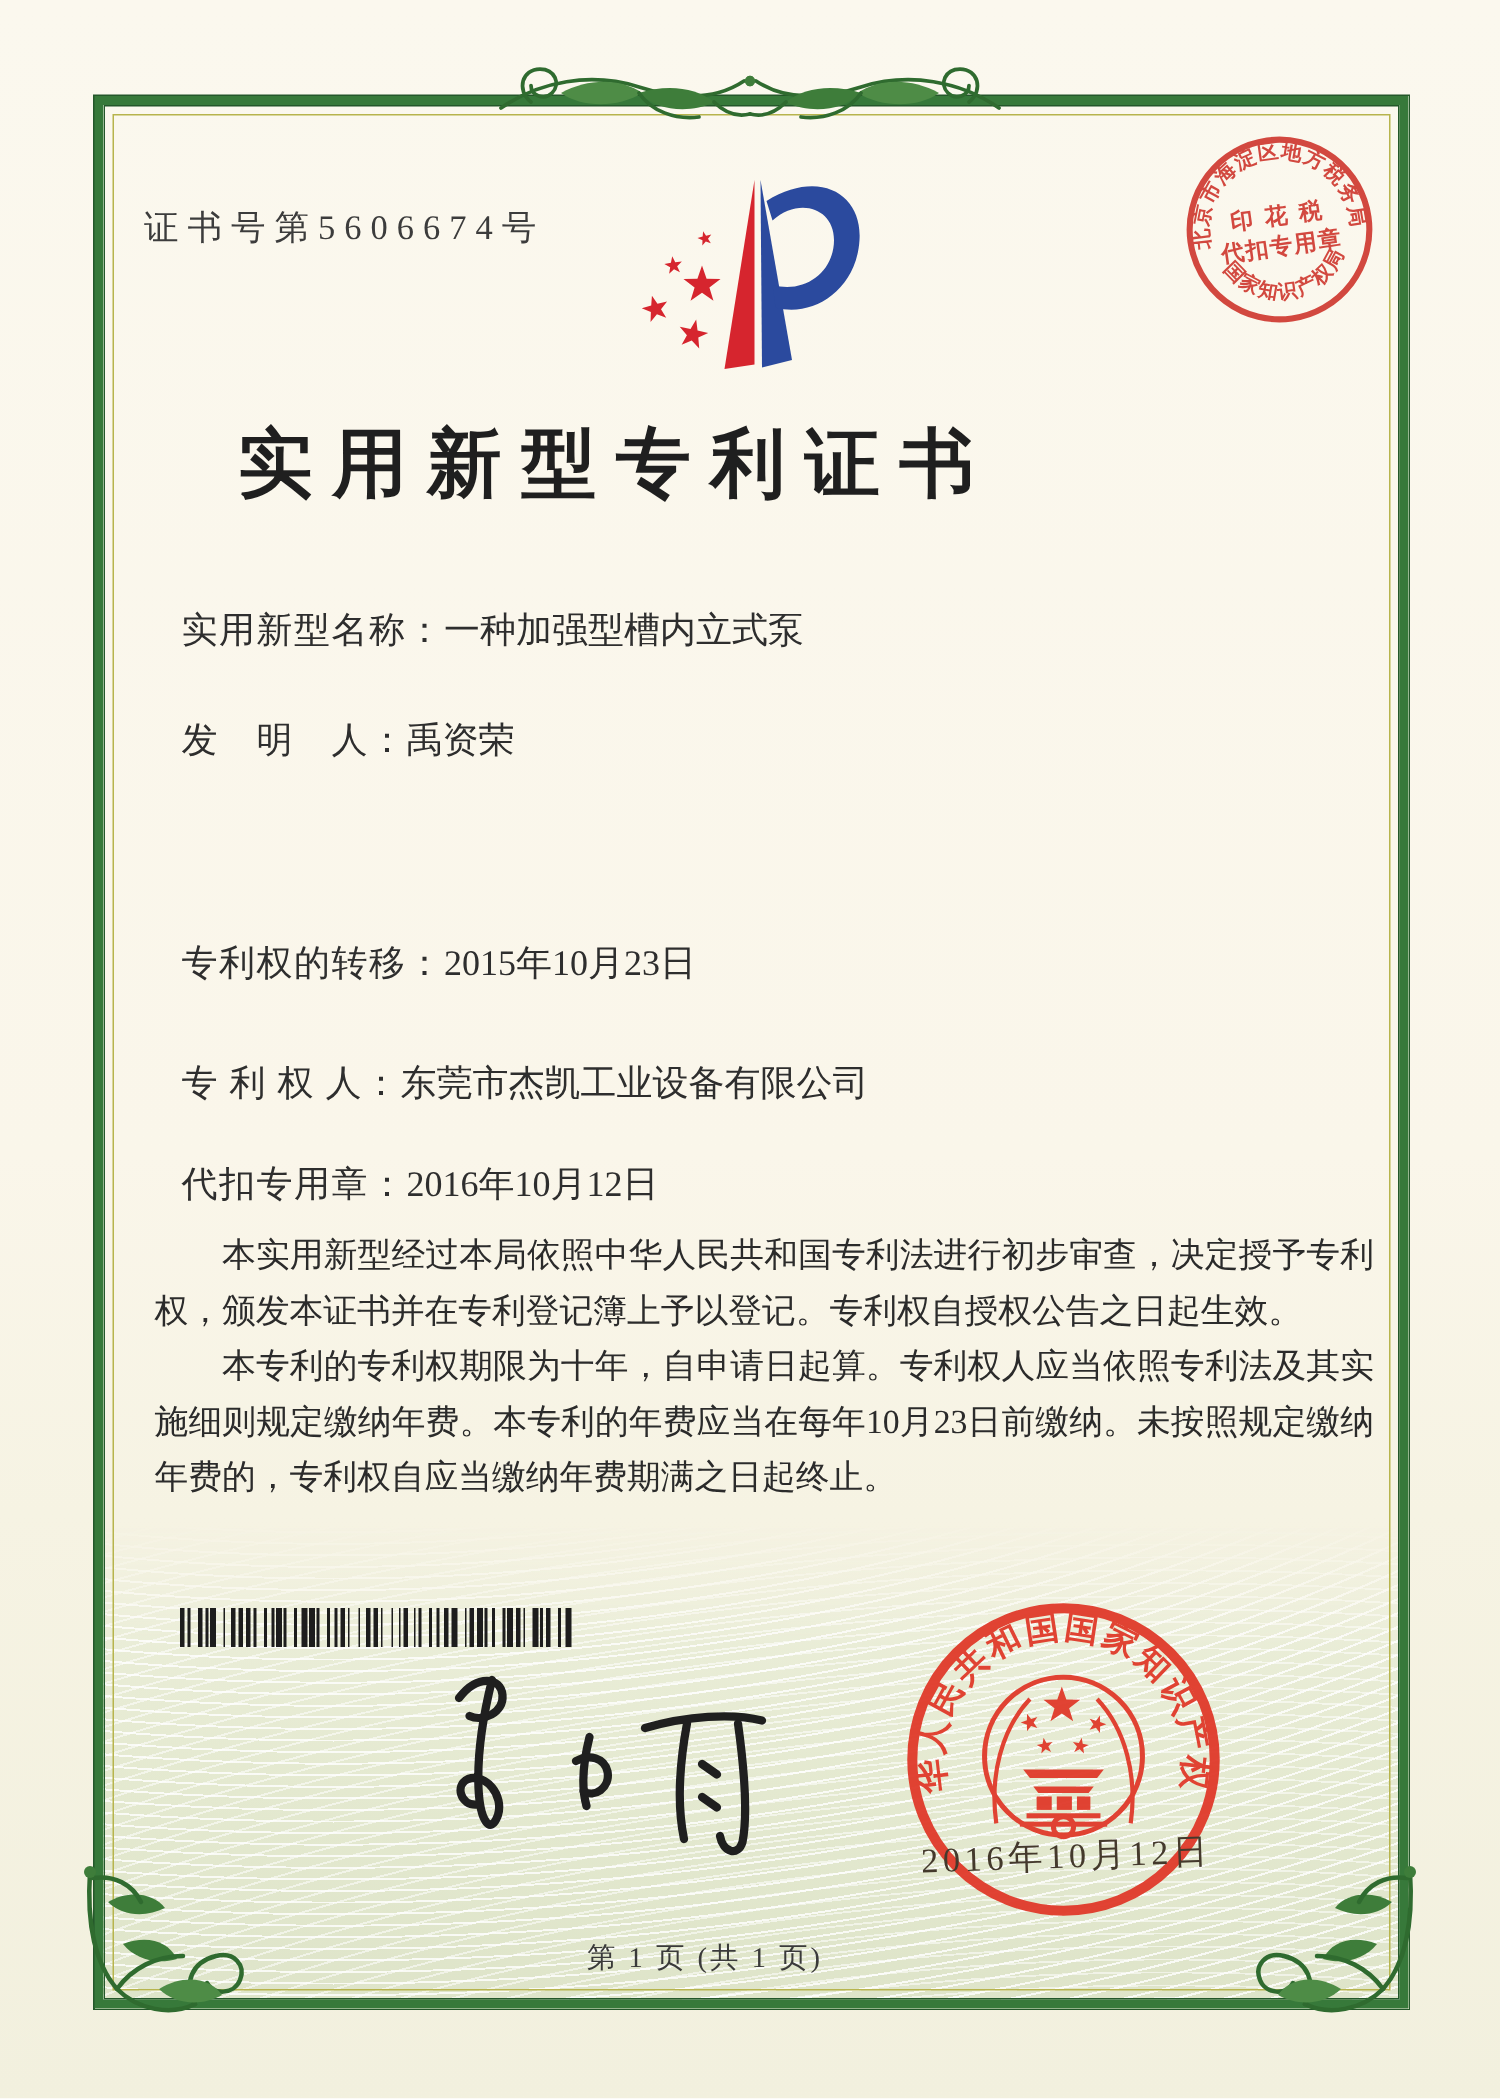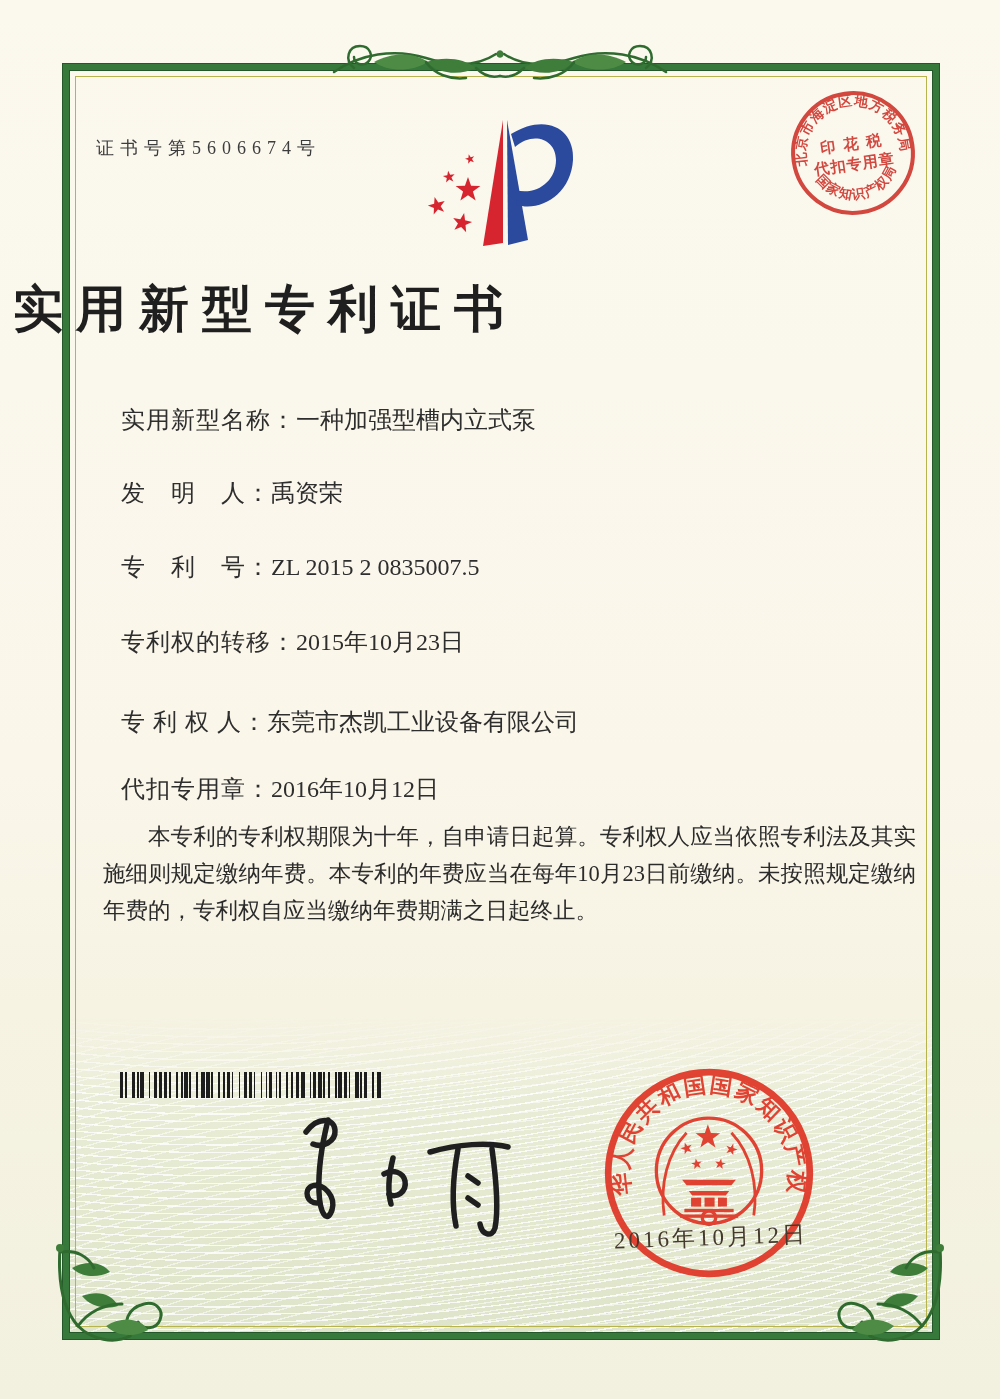--- a/index.html
+++ b/index.html
@@ -14,22 +14,22 @@
       repeating-radial-gradient(1700px 1050px at 82% 1000px, rgba(255,255,255,0.55) 0 2px, rgba(255,255,255,0) 2px 14px),
       linear-gradient(180deg,#eef0dd 0%,#e4e9d0 55%,#dee4c9 100%);
     -webkit-mask-image:linear-gradient(180deg,transparent 0,#000 80px);
     mask-image:linear-gradient(180deg,transparent 0,#000 80px);}
   
   .frame-band{position:absolute;left:63px;top:64px;right:61px;bottom:60px;
     border:6px solid #37793a;box-shadow:0 0 0 1px #24572a, inset 0 0 0 1px #24572a;}
   .frame-olive{position:absolute;left:75px;top:76px;right:73px;bottom:72px;
     border:1px solid #b7b44d;}
   
-  .cert-no{position:absolute;left:96px;top:136px;font-size:18px;color:#3c3c3c;letter-spacing:6px;}
-  .title{position:absolute;left:0;width:808px;top:276px;
+  .cert-no{position:absolute;left:96px;top:136px;font-size:23px;color:#3c3c3c;letter-spacing:6px;}
+  .title{position:absolute;left:0;width:808px;top:276px;text-align:center;
     font-size:50px;font-weight:bold;color:#1f1f1f;letter-spacing:13px;text-indent:13px;}
   .field{position:absolute;left:121px;font-size:24px;color:#2e2e2e;white-space:nowrap;}
   .field .lbl{letter-spacing:1px;}
   .f0{top:404px}.f1{top:477px}.f2{top:551px}.f3{top:626px}.f4{top:706px}.f5{top:773px}
   .body-text{position:absolute;left:103px;width:813px;top:818px;font-size:22.5px;
     line-height:37px;color:#2b2b2b;text-align:justify;}
   .body-text p{margin:0;text-indent:2em;}
   
   .barcode{position:absolute;left:120px;top:1072px;width:262px;height:26px;
     display:flex;align-items:stretch;overflow:hidden;}
@@ -123,26 +123,26 @@
       <textPath href="#taxBot" startOffset="50%" text-anchor="middle">国家知识产权局</textPath>
     </text>
     <text x="66" y="62" text-anchor="middle" font-size="15" font-weight="bold" fill="#cf3a31" letter-spacing="2">印 花 税</text>
     <text x="66" y="82" text-anchor="middle" font-size="15" font-weight="bold" fill="#cf3a31" letter-spacing="1">代扣专用章</text>
   </svg>
 
   <div class="title">实用新型专利证书</div>
 
   <div class="field f1"><span class="lbl">发　明　人：</span><span>禹资荣</span></div>
   <div class="field f0"><span class="lbl">实用新型名称：</span><span>一种加强型槽内立式泵</span></div>
-  <div class="field f2"><span class="lbl">专　利　号：</span><span>ZL 2015 2 0835007.5</span></div>
   <div class="field f3"><span class="lbl">专利权的转移：</span><span>2015年10月23日</span></div>
   <div class="field f4"><span class="lbl">专 利 权 人：</span><span>东莞市杰凯工业设备有限公司</span></div>
   <div class="field f5"><span class="lbl">代扣专用章：</span><span>2016年10月12日</span></div>
 
   <div class="body-text">
+    <p>本实用新型经过本局依照中华人民共和国专利法进行初步审查，决定授予专利权，颁发本证书并在专利登记簿上予以登记。专利权自授权公告之日起生效。</p>
     <p>本专利的专利权期限为十年，自申请日起算。专利权人应当依照专利法及其实施细则规定缴纳年费。本专利的年费应当在每年10月23日前缴纳。未按照规定缴纳年费的，专利权自应当缴纳年费期满之日起终止。</p>
   </div>
 
   <div class="barcode">
       <i style="width: 3.4px; background: rgb(29, 29, 29);"></i>
       <i style="width: 1.7px; background: transparent;"></i>
       <i style="width: 1.7px; background: rgb(29, 29, 29);"></i>
       <i style="width: 5.1px; background: transparent;"></i>
       <i style="width: 3.4px; background: rgb(29, 29, 29);"></i>
       <i style="width: 1.7px; background: transparent;"></i>
@@ -273,14 +273,15 @@
       <rect x="108" y="122" width="8" height="8" stroke="none"></rect>
       <rect x="78" y="132" width="44" height="3" stroke="none"></rect>
       <rect x="74" y="137" width="52" height="3" stroke="none"></rect>
       <circle cx="100" cy="140" r="6" fill="none" stroke-width="3"></circle>
       <path d="M60,138 C56,110 63,82 80,64" fill="none" stroke-width="2.5"></path>
       <path d="M140,138 C144,110 137,82 120,64" fill="none" stroke-width="2.5"></path>
     </g>
   </svg>
   <div class="seal-date">2016年10月12日</div>
 
+  <div class="footer">第 1 页 (共 1 页)</div>
 
 </div>
 
 </body></html>

